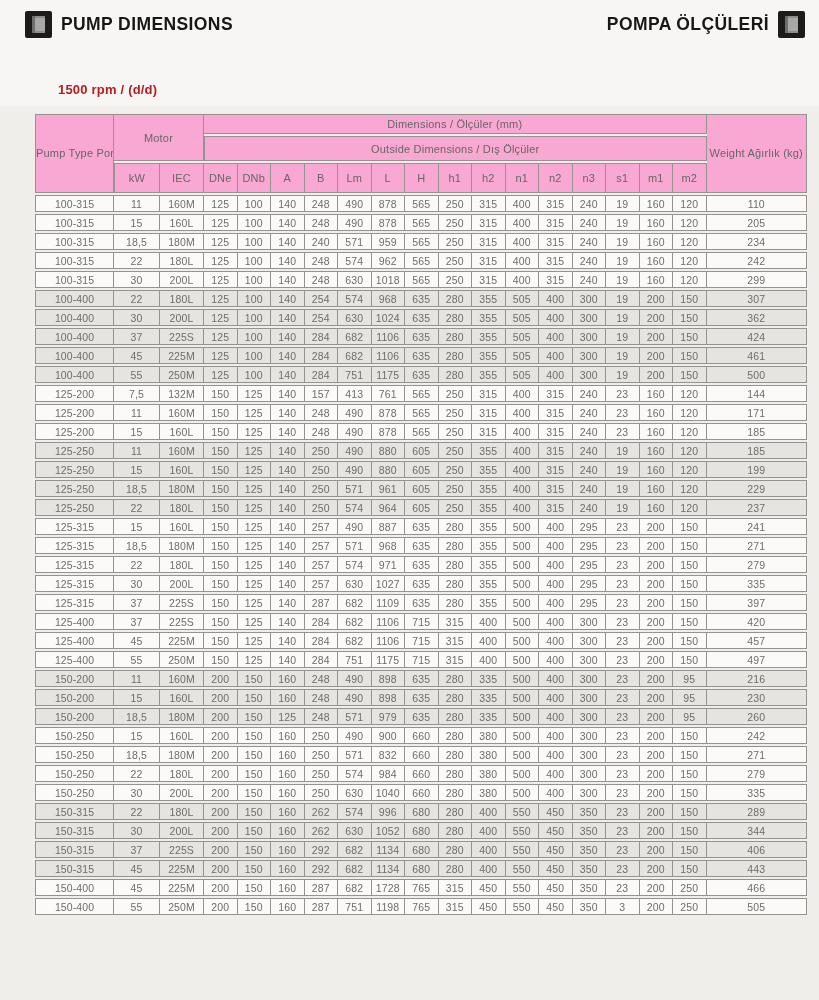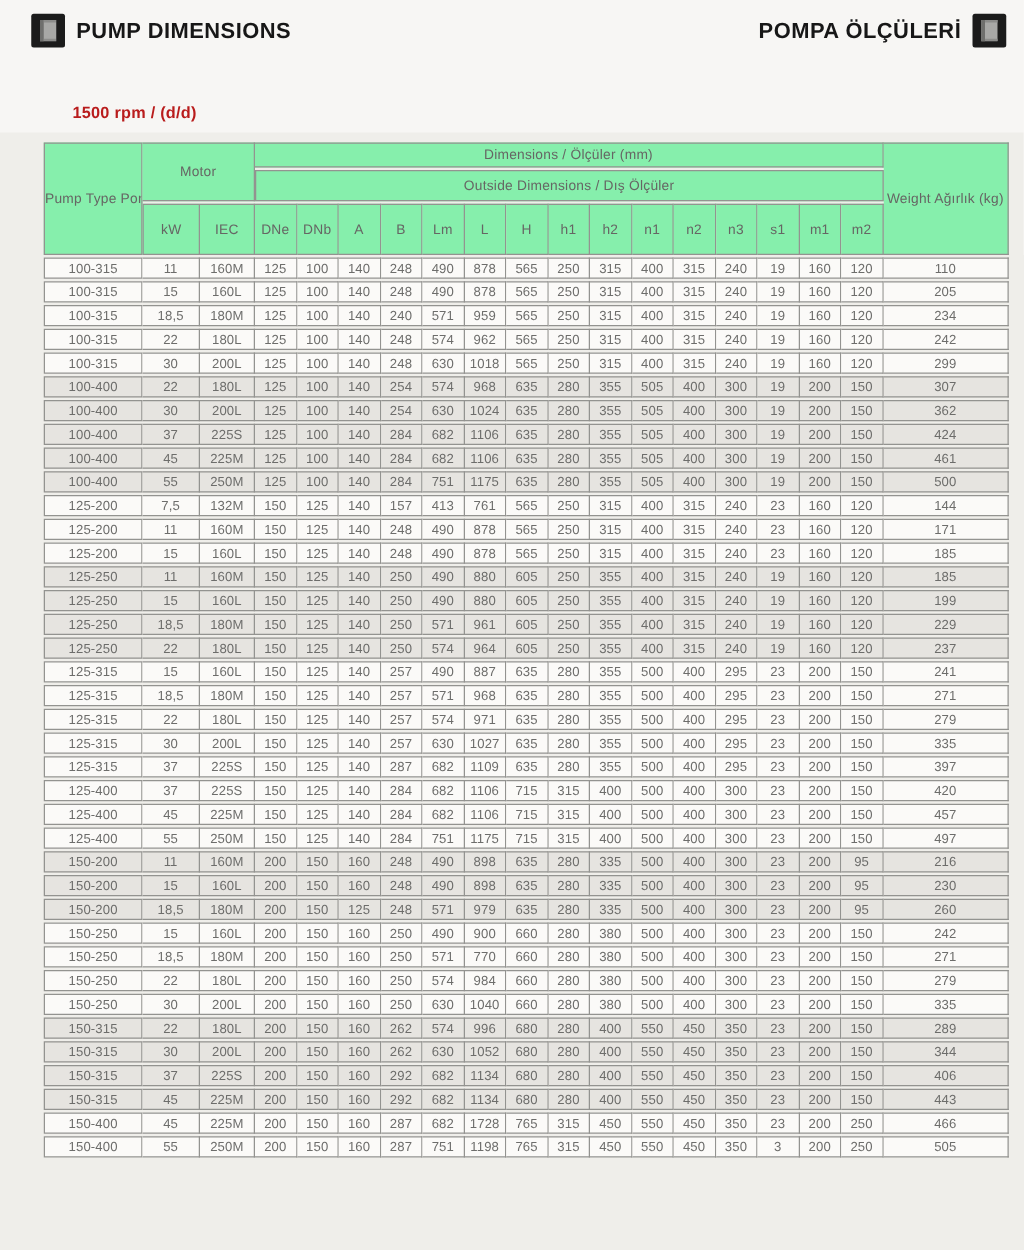--- a/index.html
+++ b/index.html
@@ -21,24 +21,24 @@
 
   
   .dim-table { margin:15px 0 0 35px; width:772px; border-collapse:separate; border-spacing:0 2px; table-layout:fixed; }
   .dim-table th, .dim-table td {
     border-top:1px solid #939390; border-bottom:1px solid #939390; border-right:1px solid #939390;
     text-align:center; vertical-align:middle; color:#6d6d6b; font-weight:400;
     overflow:hidden; white-space:nowrap;
   }
   .dim-table th:first-child, .dim-table td:first-child,
   .dim-table .lead { border-left:1px solid #939390; }
-  .dim-table thead th { background:#86efac; font-size:11px; color:#666664; letter-spacing:0.2px; }
+  .dim-table thead th { background:#f9a8d4; font-size:11px; color:#666664; letter-spacing:0.2px; }
   .dim-table .band-top { height:20px; }
   .dim-table .band-mid { height:25px; }
-  .dim-table .band-cols th { height:41px; font-size:11px; }
+  .dim-table .band-cols th { height:30px; font-size:11px; }
   .pre { white-space:pre-line; line-height:1.35; }
   .dim-table tbody td { height:17px; font-size:10.5px; padding:0 1px; letter-spacing:0.1px; }
   tr.plain td { background:#fbfaf8; }
   tr.shade td { background:#e6e4e0; }
 </style>
 </head>
 <body>
 
 <div class="page">
   <div class="lower-band"></div>
@@ -714,21 +714,21 @@
           </tr>
           <tr class="plain">
             <td>150-250</td>
             <td>18,5</td>
             <td>180M</td>
             <td>200</td>
             <td>150</td>
             <td>160</td>
             <td>250</td>
             <td>571</td>
-            <td>770</td>
+            <td>832</td>
             <td>660</td>
             <td>280</td>
             <td>380</td>
             <td>500</td>
             <td>400</td>
             <td>300</td>
             <td>23</td>
             <td>200</td>
             <td>150</td>
             <td>271</td>

